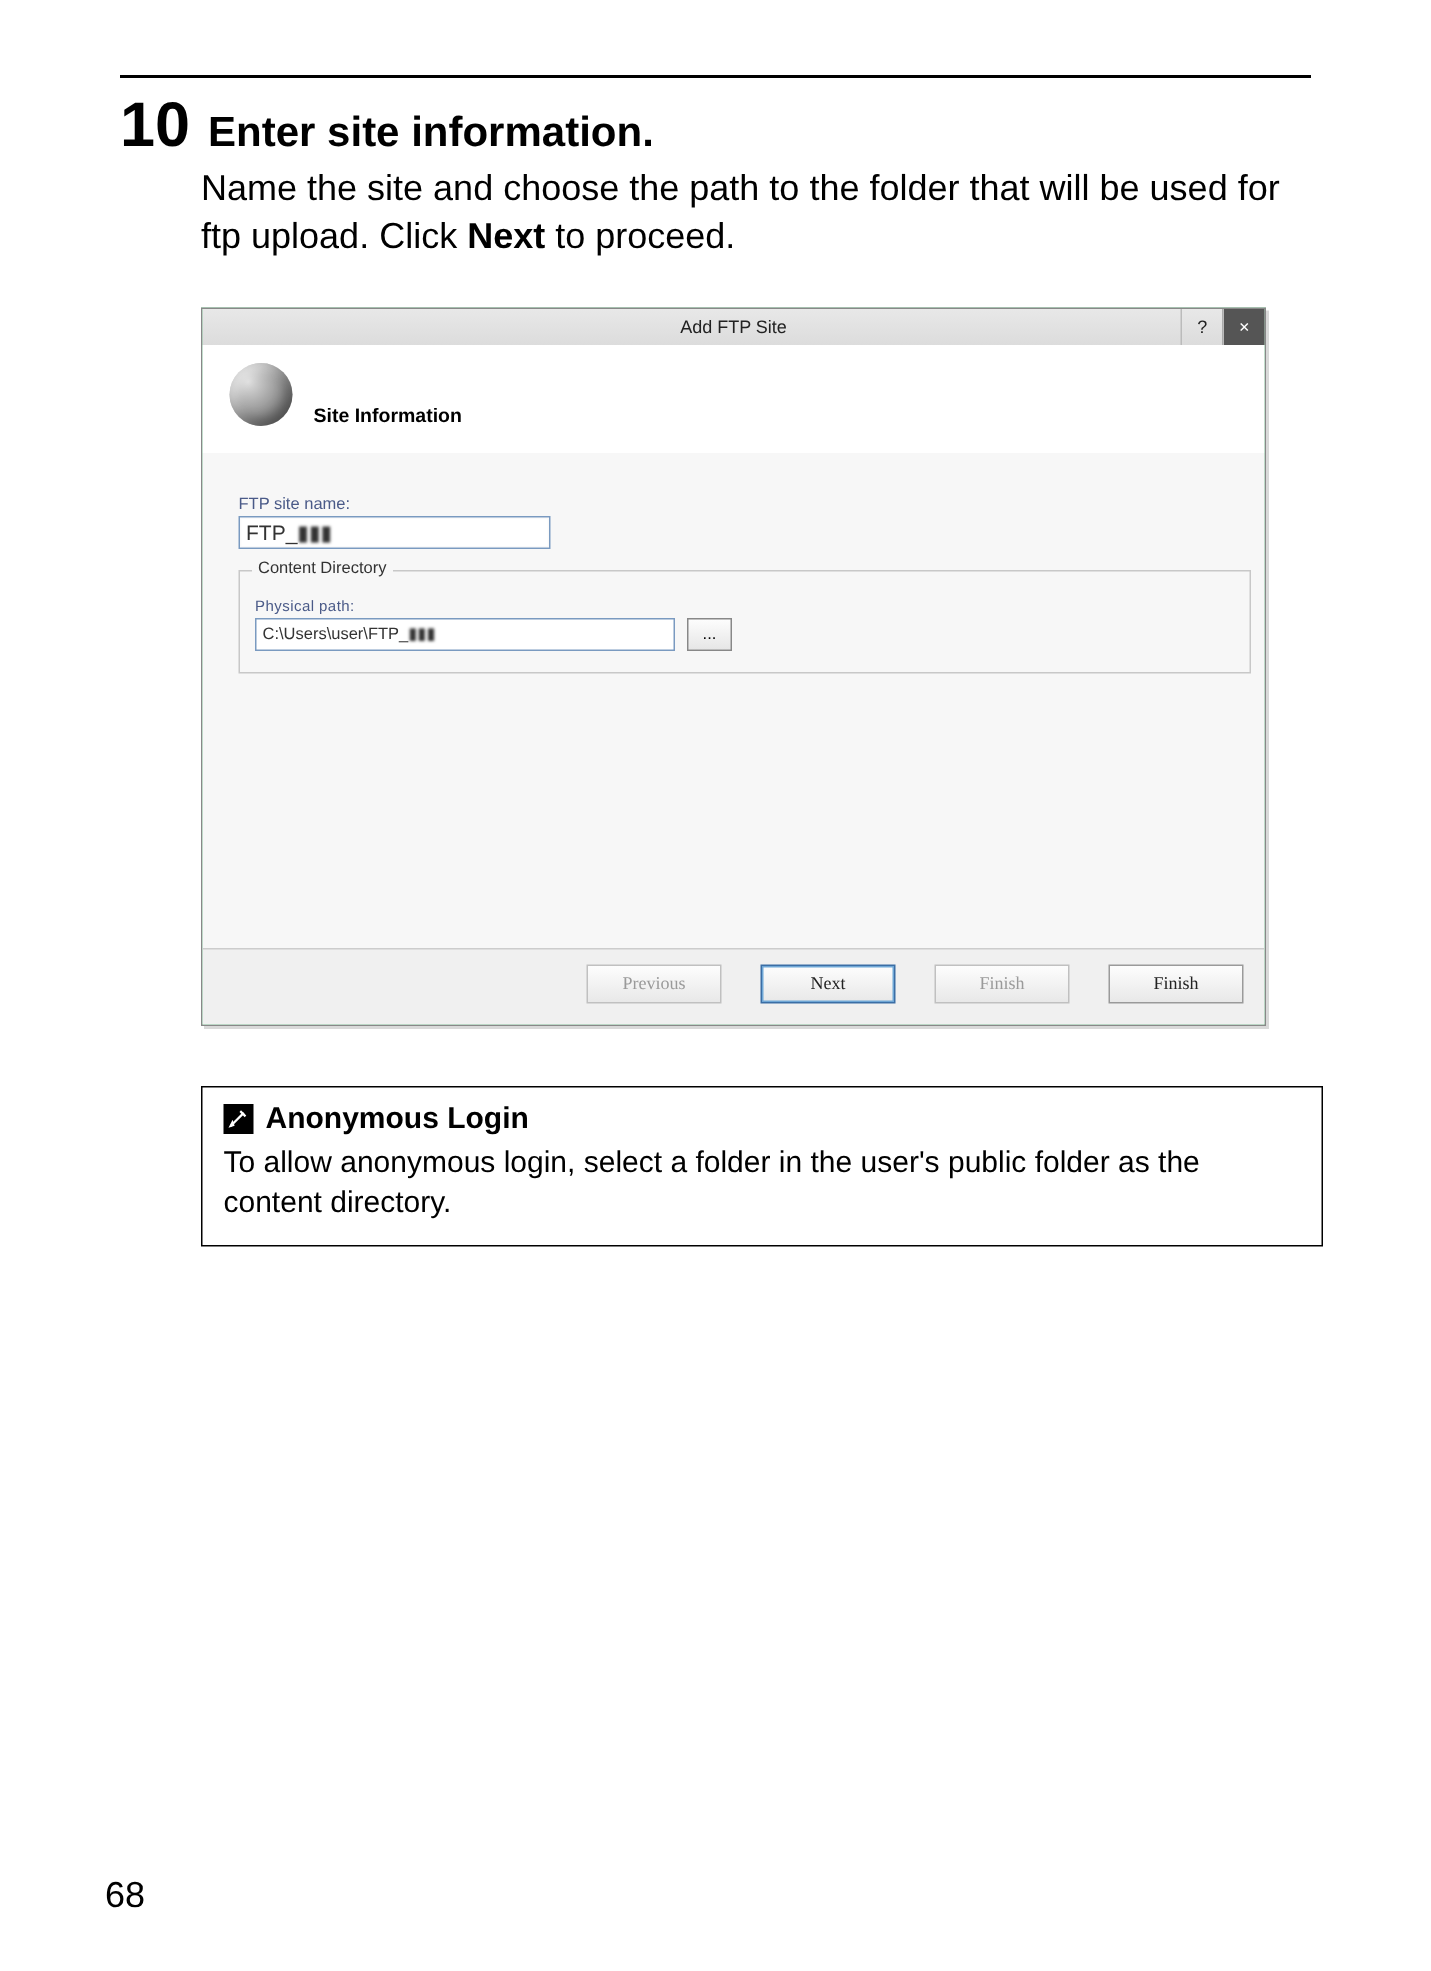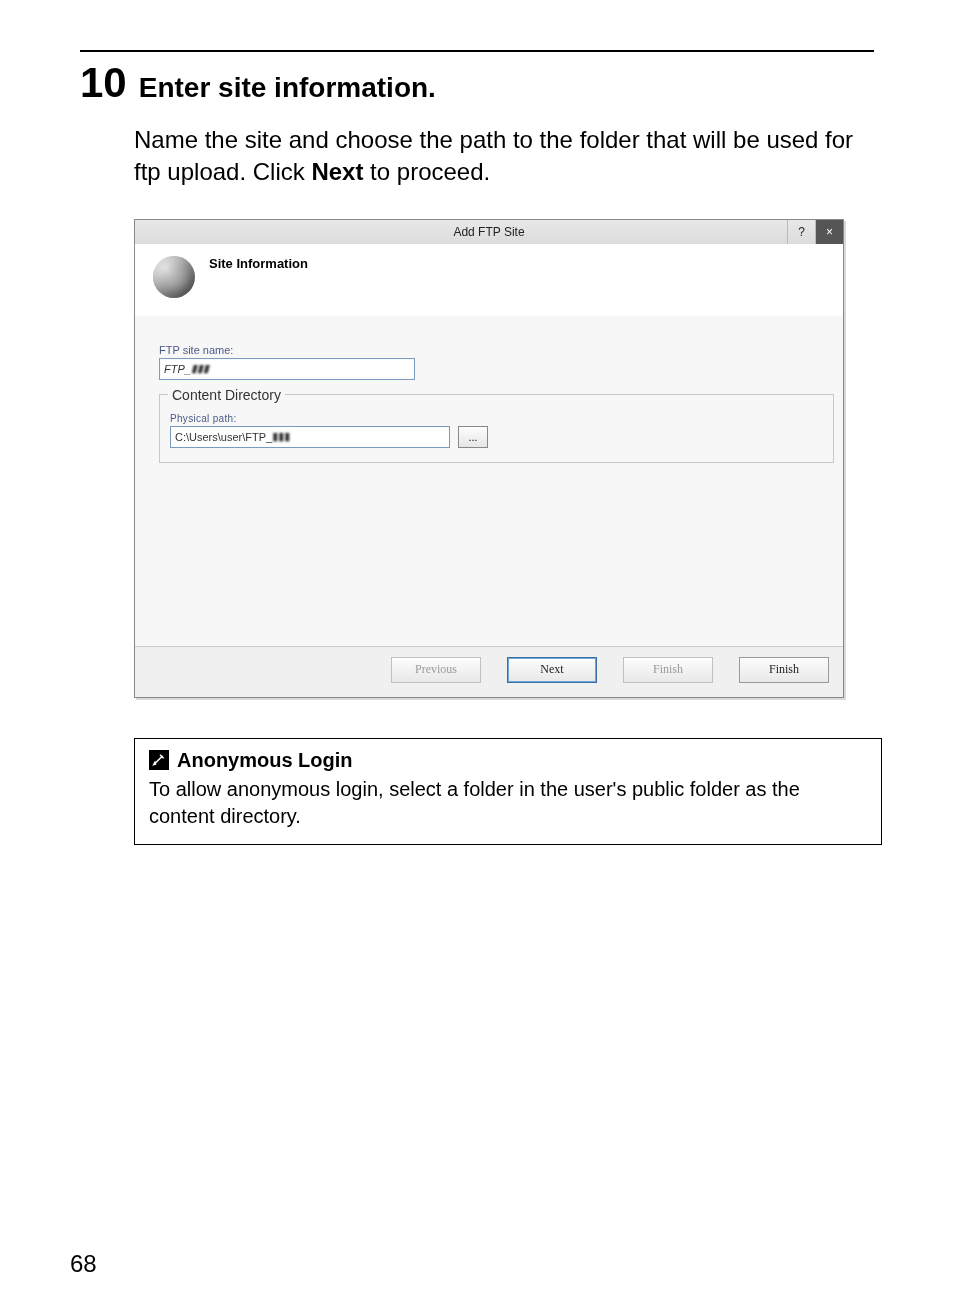--- a/index.html
+++ b/index.html
@@ -26,21 +26,21 @@
     font-family: "Arial Black", Arial, sans-serif;
   }
   .step-title {
     font-weight: 700;
     font-size: 28px;
   }
   .step-desc {
     margin-left: 54px;
     font-size: 24px;
     line-height: 1.35;
-    margin-top: 20px;
+    margin-top: 6px;
   }
   .step-desc b { font-weight: 700; }
 
   
   .dialog {
     width: 710px;
     margin: 30px 0 0 54px;
     border: 1px solid #888;
     background: #86efac;
     box-shadow: 2px 2px 0 rgba(0,0,0,0.15);
@@ -70,21 +70,21 @@
     display: flex;
     align-items: center;
     justify-content: center;
     font-size: 12px;
     color: #222;
     border-left: 1px solid #bbb;
   }
   .titlebar-btn.close { background: #555; color: #fff; }
   .dialog-header {
     display: flex;
-    align-items: flex-start;
+    align-items: flex-end;
     gap: 14px;
     padding: 12px 10px 18px 18px;
     background: #fff;
   }
   .globe {
     width: 42px; height: 42px;
     border-radius: 50%;
     background: radial-gradient(circle at 30% 30%, #ddd, #888 60%, #555);
     box-shadow: inset -4px -4px 8px rgba(0,0,0,0.3), inset 4px 4px 8px rgba(255,255,255,0.5);
   }
@@ -97,45 +97,44 @@
     background: #f7f7f7;
     padding: 28px 9px 10px 24px;
     min-height: 330px;
   }
   .label-small {
     font-size: 11px;
     color: #4a5a88;
     margin-bottom: 2px;
   }
   .text-input {
-    width: 256px;
+    width: 208px;
     height: 22px;
     border: 1px solid #7a9ac0;
     background: #fff;
-    font-size: 11px;
+    font-size: 14px;
     padding: 0 4px;
     display: flex;
     align-items: center;
     color: #333;
     box-shadow: inset 0 0 0 1px rgba(0,0,0,0.02);
-    font-style: italic;
   }
   .blur { filter: blur(1.2px); display:inline-block; }
   .fieldset {
     margin-top: 14px;
     border: 1px solid #c8c8c8;
     padding: 18px 10px 14px 10px;
     position: relative;
   }
   .fieldset-legend {
     position: absolute;
     top: -8px; left: 8px;
     background: #f7f7f7;
     padding: 0 4px;
-    font-size: 14px;
+    font-size: 11px;
     color: #333;
   }
   .sub-label {
     font-size: 10px;
     color: #4a5a88;
     margin-bottom: 2px;
     letter-spacing: 0.3px;
   }
   .path-row {
     display: flex;

